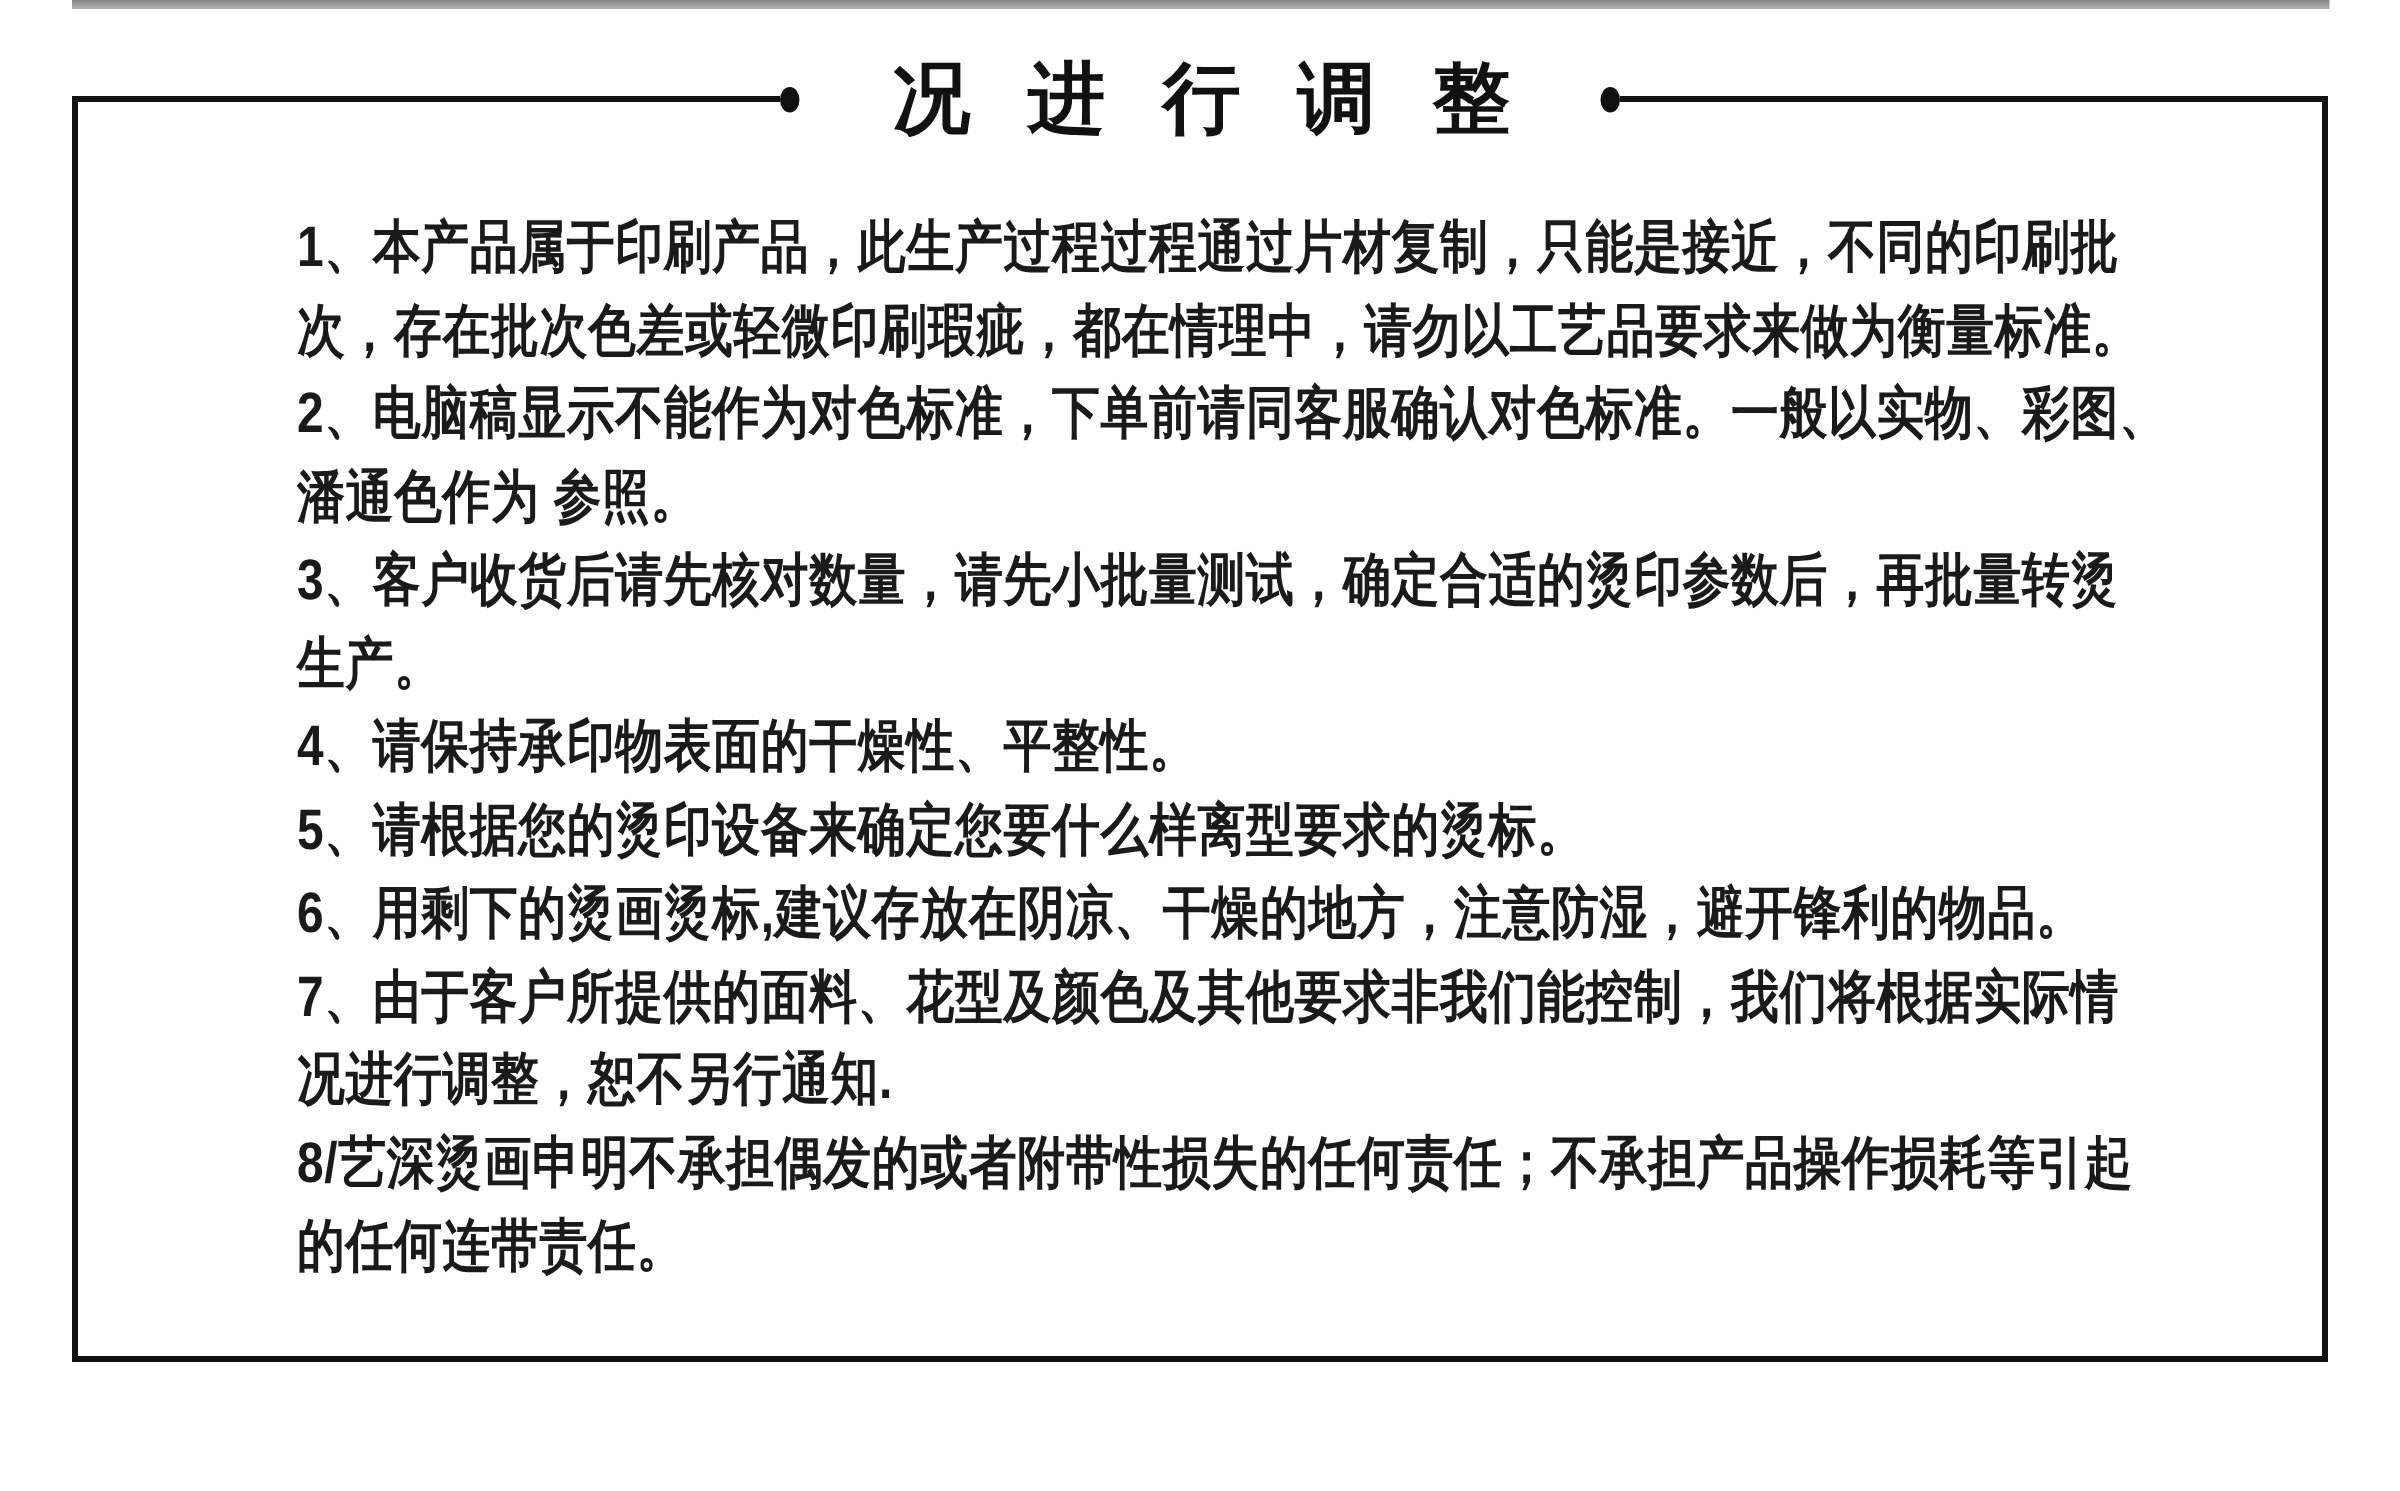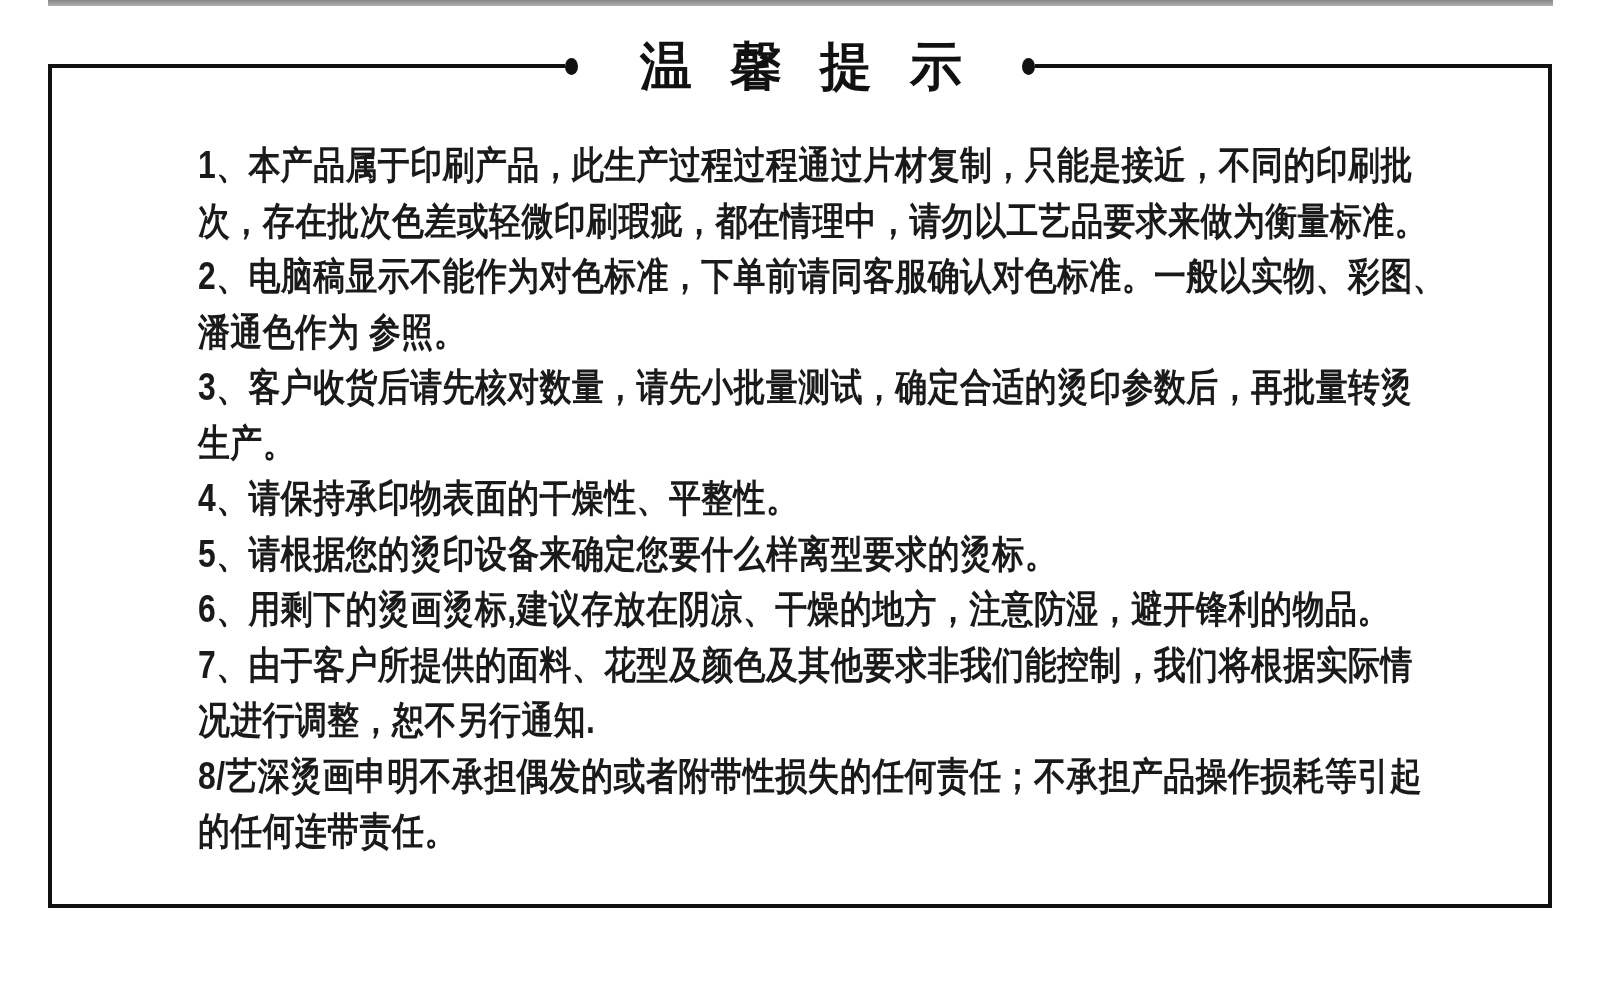--- a/index.html
+++ b/index.html
@@ -91,21 +91,21 @@
 
 <div class="page">
 
   <div class="top-bar"></div>
 
   <div class="notice-box">
 
     <div class="title-row">
       <div class="rule"></div>
       <div class="dot"></div>
-      <div class="notice-title">温馨提示</div>
+      <div class="notice-title">况进行调整</div>
       <div class="dot"></div>
       <div class="rule"></div>
     </div>
 
     <div class="notice-body"><div class="notice-line">1、本产品属于印刷产品，此生产过程过程通过片材复制，只能是接近，不同的印刷批</div><div class="notice-line">次，存在批次色差或轻微印刷瑕疵，都在情理中，请勿以工艺品要求来做为衡量标准。</div><div class="notice-line">2、电脑稿显示不能作为对色标准，下单前请同客服确认对色标准。一般以实物、彩图、</div><div class="notice-line">潘通色作为 参照。</div><div class="notice-line">3、客户收货后请先核对数量，请先小批量测试，确定合适的烫印参数后，再批量转烫</div><div class="notice-line">生产。</div><div class="notice-line">4、请保持承印物表面的干燥性、平整性。</div><div class="notice-line">5、请根据您的烫印设备来确定您要什么样离型要求的烫标。</div><div class="notice-line">6、用剩下的烫画烫标,建议存放在阴凉、干燥的地方，注意防湿，避开锋利的物品。</div><div class="notice-line">7、由于客户所提供的面料、花型及颜色及其他要求非我们能控制，我们将根据实际情</div><div class="notice-line">况进行调整，恕不另行通知.</div><div class="notice-line">8/艺深烫画申明不承担偶发的或者附带性损失的任何责任；不承担产品操作损耗等引起</div><div class="notice-line">的任何连带责任。</div></div>
 
   </div>
 
 </div>
 

